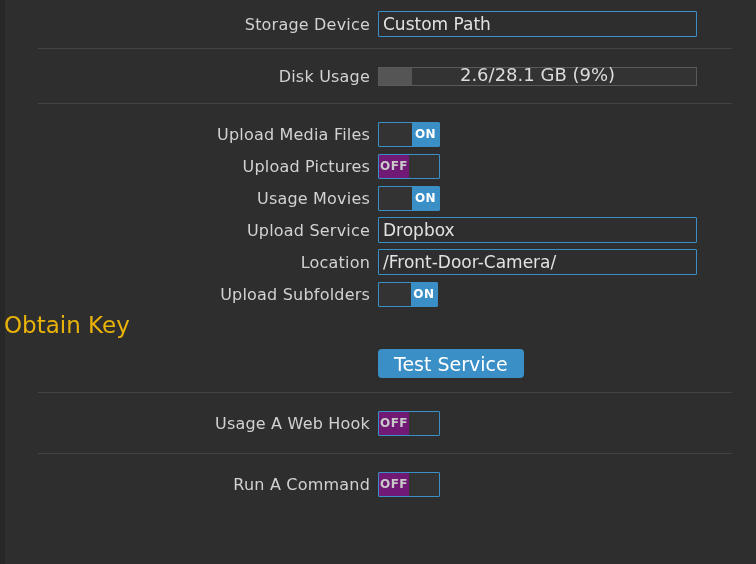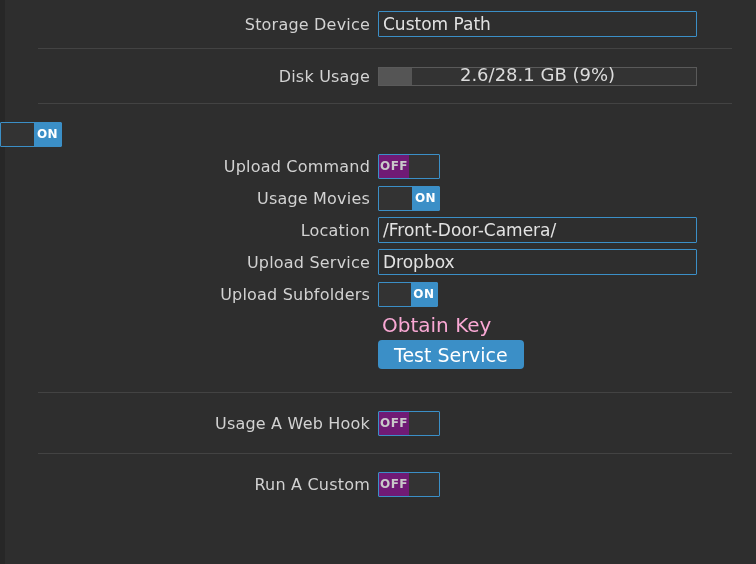--- a/index.html
+++ b/index.html
@@ -143,29 +143,28 @@
   }
   .toggle.off .knob-right {
     width: 50%;
     background: #333333;
   }
   .toggle.narrow { width: 60px; }
 
   
   .linkrow { height: 30px; display: flex; align-items: center; }
   .link {
-    margin-left: 378px;
     padding-left: 4px;
-    font-size: 20px;
-    color: #f9a8d4;
+    font-size: 23px;
+    color: #eab308;
     cursor: pointer;
   }
 
   
-  .btnrow { height: 38px; display: flex; align-items: flex-start; }
+  .btnrow { height: 38px; display: flex; align-items: flex-end; }
   .btn {
     margin-left: 378px;
     padding: 0 16px;
     height: 29px;
     background: #3b8fc7;
     border: none;
     border-radius: 4px;
     color: #ffffff;
     font-family: "DejaVu Sans", sans-serif;
     font-size: 19px;
@@ -214,59 +213,60 @@
     </div>
   </div>
 
   <div class="sp-10"></div>
   <div class="divider"></div>
   <div class="sp-14"></div>
 
   <div class="section">
 
     <div class="row">
+      <div class="label">Upload Media Files</div>
       <div class="control">
         <div class="toggle on">
           <div class="knob knob-left"></div>
           <div class="knob knob-right">ON</div>
         </div>
       </div>
     </div>
 
     <div class="row">
-      <div class="label">Upload Command</div>
+      <div class="label">Upload Pictures</div>
       <div class="control">
         <div class="toggle off">
           <div class="knob knob-left">OFF</div>
           <div class="knob knob-right"></div>
         </div>
       </div>
     </div>
 
     <div class="row">
       <div class="label">Usage Movies</div>
       <div class="control">
         <div class="toggle on">
           <div class="knob knob-left"></div>
           <div class="knob knob-right">ON</div>
         </div>
       </div>
     </div>
 
     <div class="row">
+      <div class="label">Upload Service</div>
+      <div class="control">
+        <input class="tinput" type="text" value="Dropbox" style="">
+      </div>
+    </div>
+
+    <div class="row">
       <div class="label">Location</div>
       <div class="control">
         <input class="tinput" type="text" value="/Front-Door-Camera/" style="">
-      </div>
-    </div>
-
-    <div class="row">
-      <div class="label">Upload Service</div>
-      <div class="control">
-        <input class="tinput" type="text" value="Dropbox" style="">
       </div>
     </div>
 
     <div class="row">
       <div class="label">Upload Subfolders</div>
       <div class="control">
         <div class="toggle on narrow">
           <div class="knob knob-left"></div>
           <div class="knob knob-right">ON</div>
         </div>
@@ -299,21 +299,21 @@
       </div>
     </div>
   </div>
 
   <div class="sp-14"></div>
   <div class="divider"></div>
   <div class="sp-14"></div>
 
   <div class="section">
     <div class="row">
-      <div class="label">Run A Custom</div>
+      <div class="label">Run A Command</div>
       <div class="control">
         <div class="toggle off">
           <div class="knob knob-left">OFF</div>
           <div class="knob knob-right"></div>
         </div>
       </div>
     </div>
   </div>
 
 </div>

